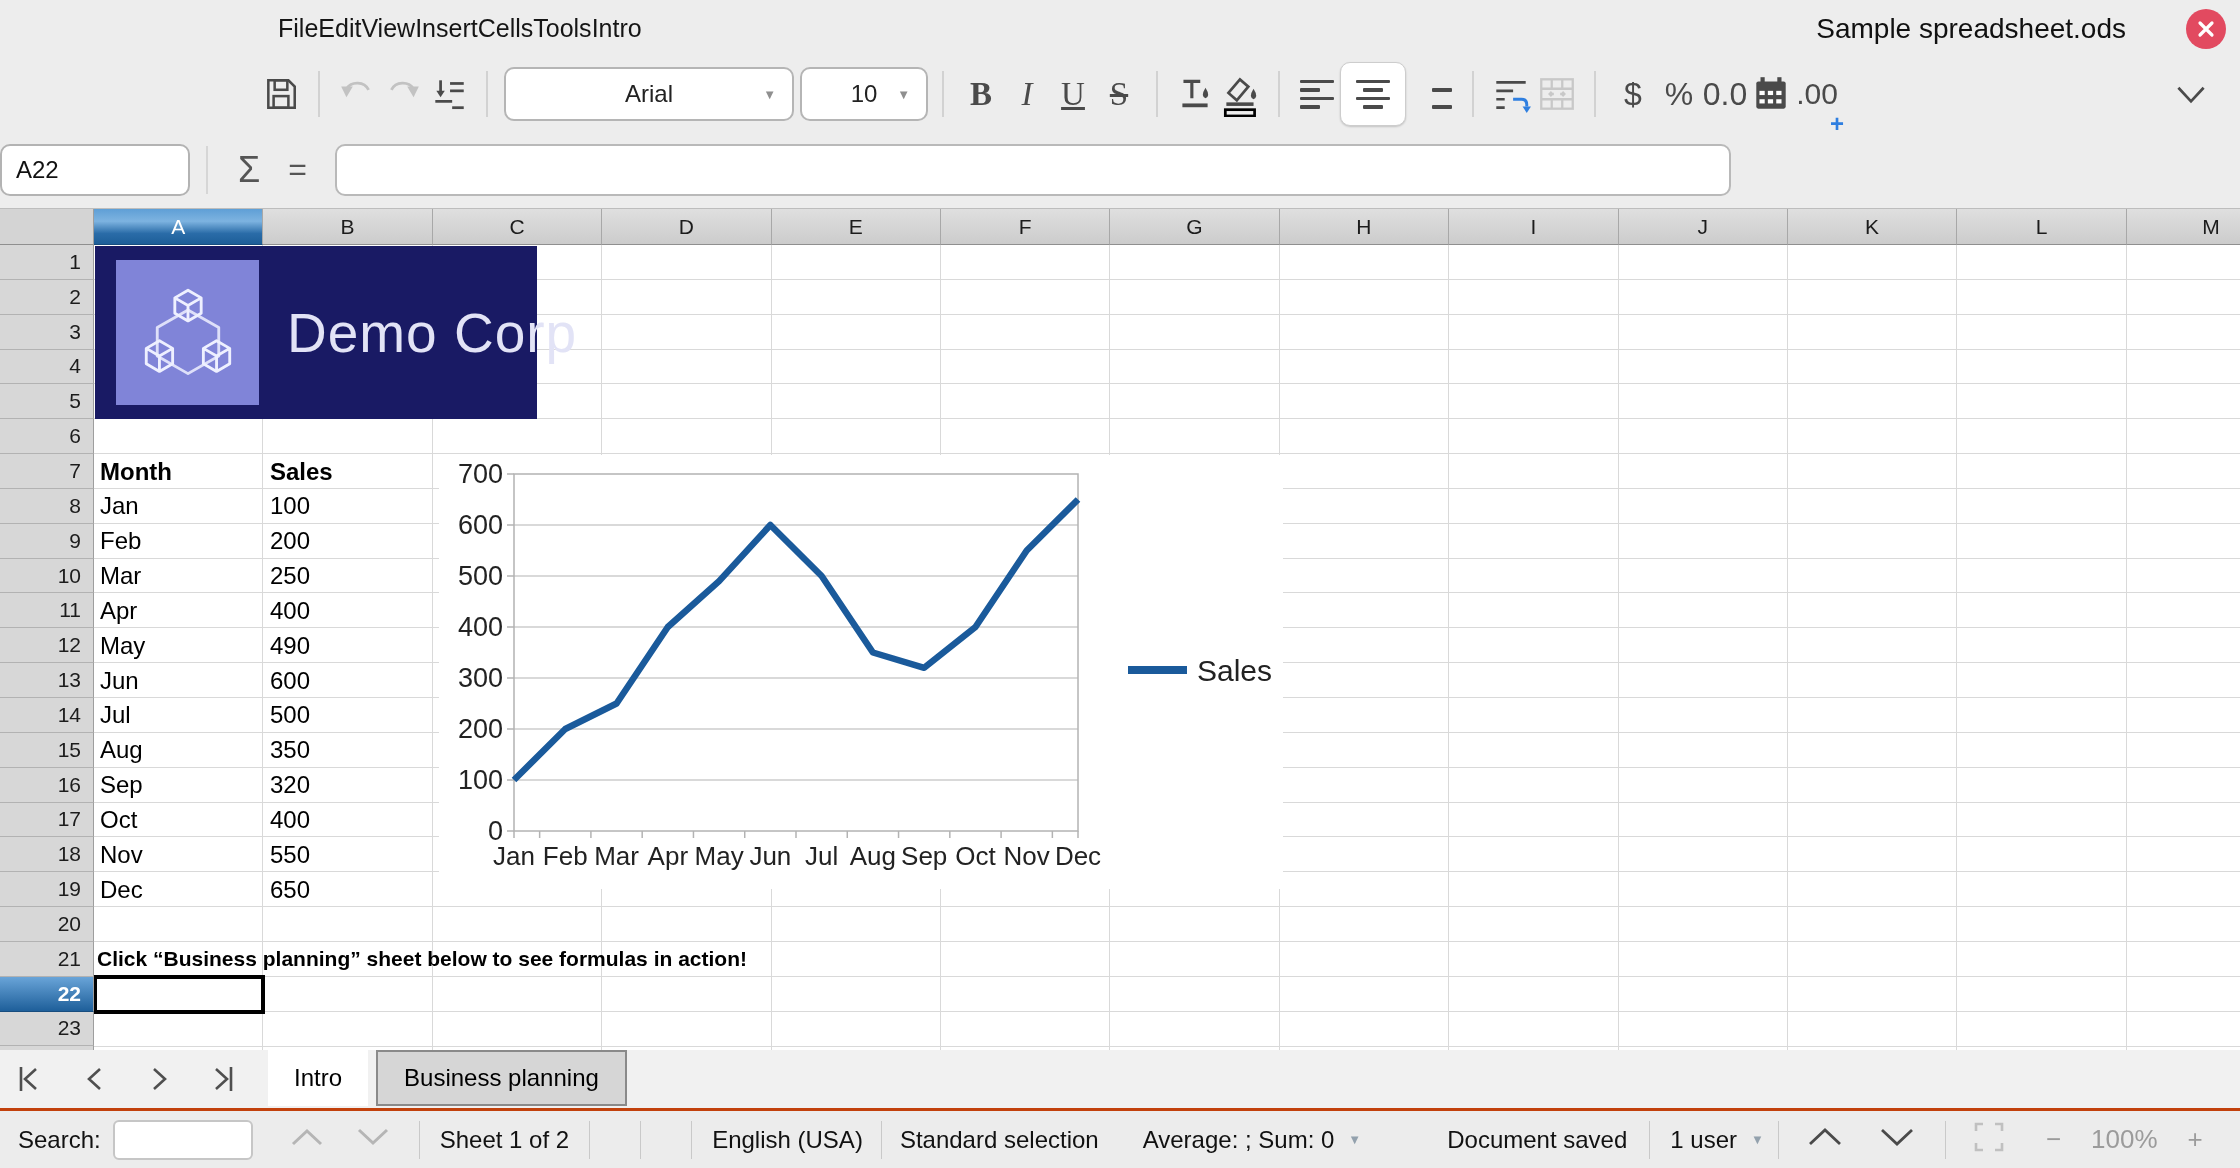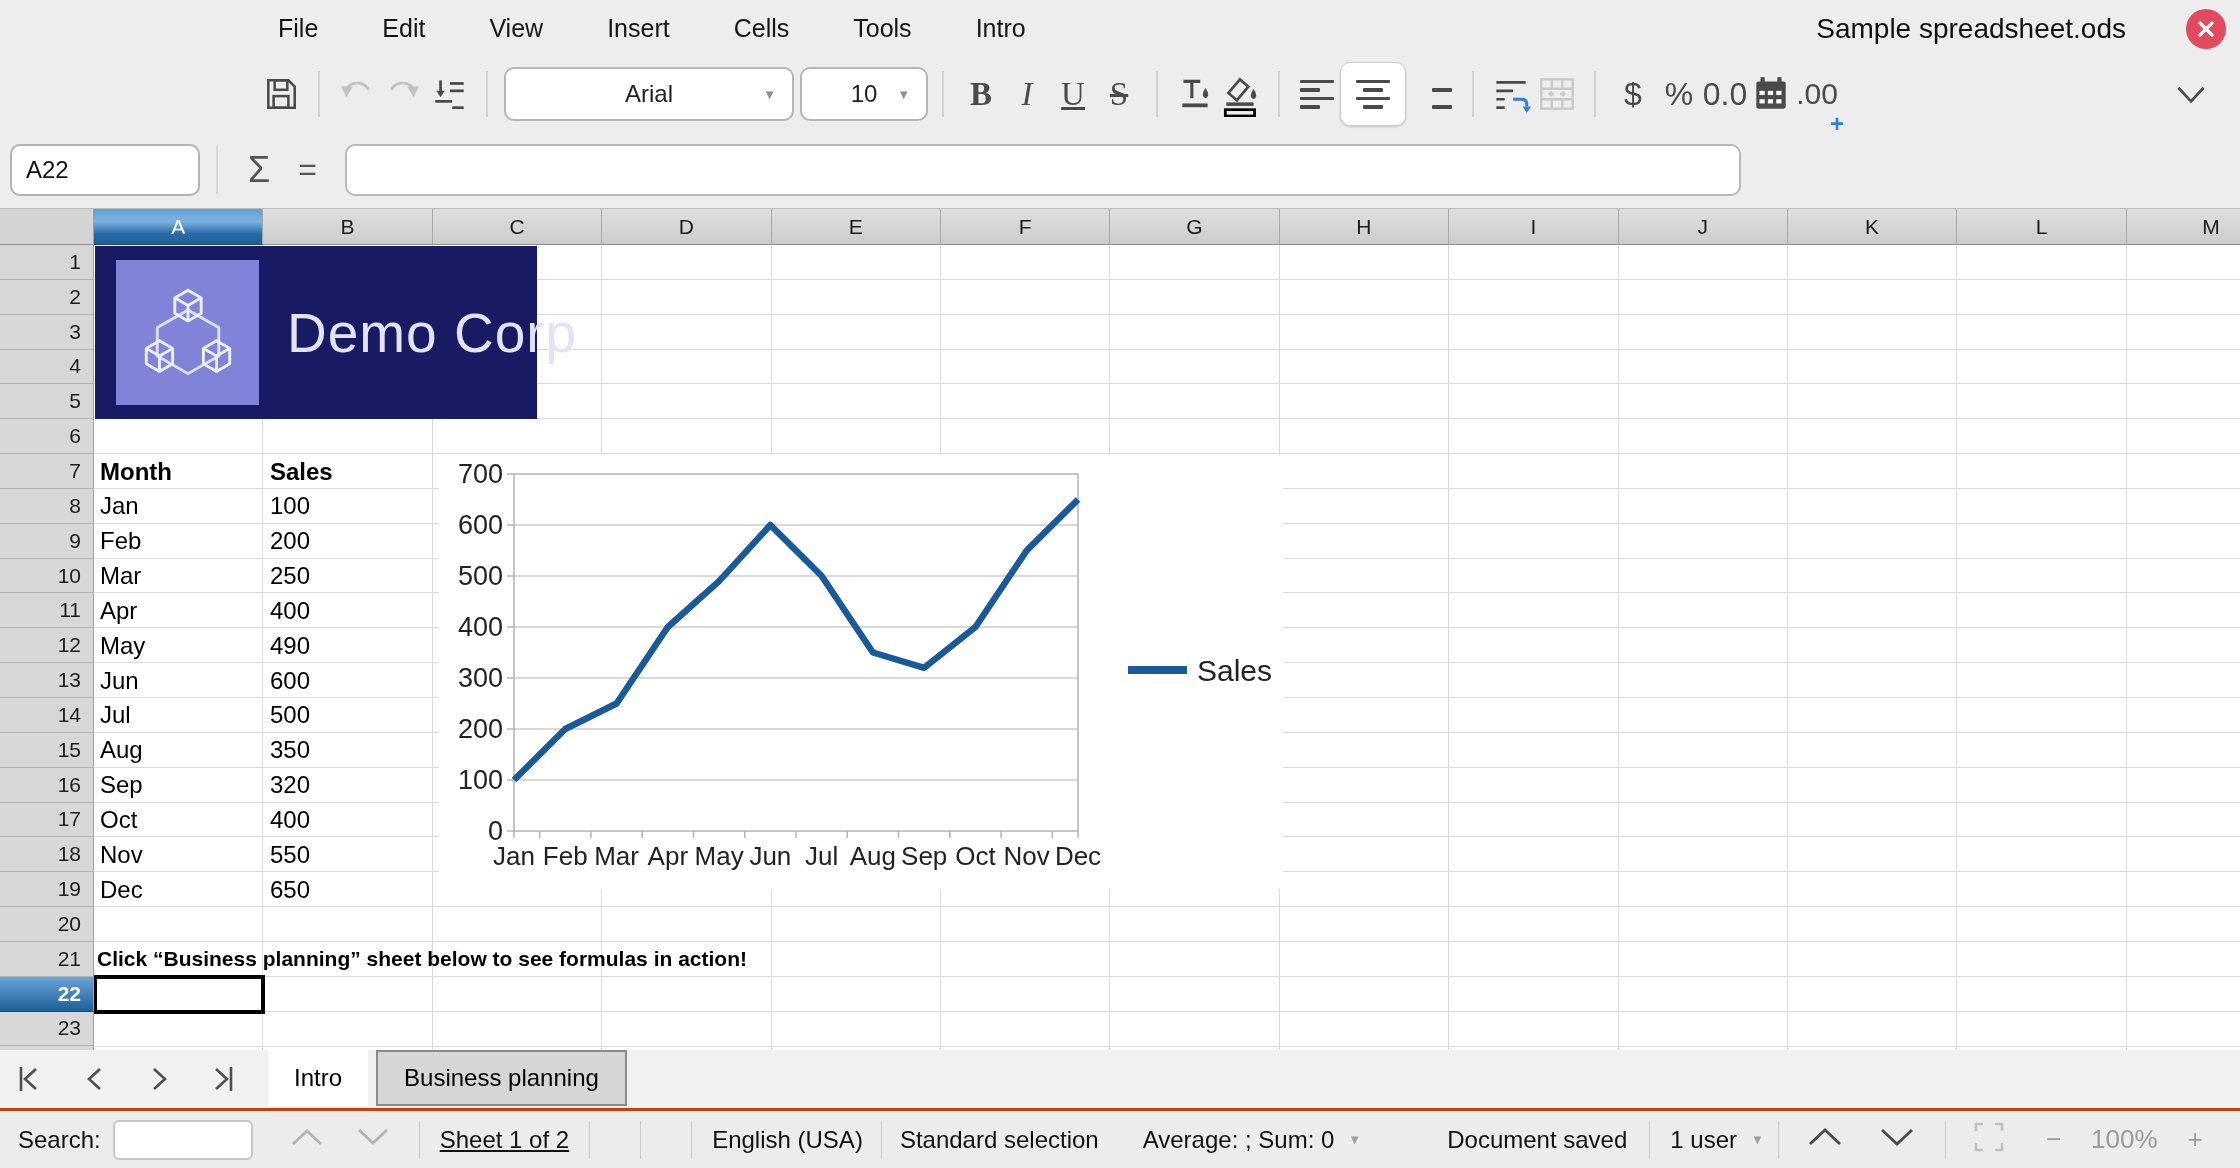--- a/index.html
+++ b/index.html
@@ -2,21 +2,21 @@
 <html><head>
 <meta charset="utf-8">
 <style>
   * { margin:0; padding:0; box-sizing:border-box; }
   html,body { width:2240px; height:1168px; overflow:hidden; }
   body { font-family:"Liberation Sans", sans-serif; background:#ededed; }
   .app { position:relative; width:2240px; height:1168px; }
 
   
   .menubar { height:57px; display:flex; align-items:center; background:#ededed; }
-  .menu-items { display:flex; gap:64px; margin-left:278px; }
+  .menu-items { display:flex; margin-left:278px; }
   .menu-item { font-size:25px; color:#151515; cursor:default; }
   .titlebox { margin-left:auto; display:flex; align-items:center; margin-right:14px;gap:32px; }
   .doc-title { font-size:28px; color:#111; }
   .close-btn { width:40px; height:40px; border-radius:50%; background:#e24a60; margin-left:28px;
                display:flex; align-items:center; justify-content:center; }
 
   
   .toolbar { height:74px; display:flex; align-items:center; padding-left:258px; color:#4a4a4a; }
   .tbtn { display:flex; align-items:center; justify-content:center; min-width:46px; height:60px; }
   .tsep { width:2px; height:46px; background:#d2d2d2; margin:0 14px; flex:none; }
@@ -39,21 +39,21 @@
   .alines.center span:nth-child(2), .alines.center span:nth-child(4) { width:60%; }
   .alines.right span { margin-left:auto; }
   .alines.right span:nth-child(2), .alines.right span:nth-child(4) { width:60%; }
   .active-btn { width:66px; height:64px; background:#fff; border:1px solid #cdcdcd; border-radius:10px;
                 display:flex; align-items:center; justify-content:center; box-shadow:0 1px 2px rgba(0,0,0,.18); }
   .adddec { position:relative; font-size:30px; color:#4a4a4a; }
   .adddec .plus { position:absolute; right:-4px; bottom:-14px; color:#2f7fe0; font-size:24px; font-weight:bold; }
   .more-chevron { margin-left:auto; margin-right:26px; }
 
   
-  .formulabar { height:77px; display:flex; align-items:center; padding-left:10px; background:#ededed; }
+  .formulabar { height:77px; display:flex; align-items:center; background:#ededed; }
   .namebox { width:190px; height:52px; border:2px solid #b3b3b3; border-radius:10px; background:#fff;
              font-size:24px; padding-left:14px; font-family:"Liberation Sans",sans-serif; color:#111; }
   .fsep { width:2px; height:48px; background:#d6d6d6; margin-left:16px; }
   .sigma { font-size:36px; color:#555; margin-left:30px; }
   .equals { font-size:32px; color:#555; margin-left:28px; }
   .formula-input { margin-left:28px; width:1396px; height:52px; border:2px solid #b9b9b9; border-radius:10px;
                    background:#fff; font-size:24px; padding-left:12px; }
 
   
   .grid { position:absolute; top:208px; left:0; width:2240px; height:842px; background:#fff; border-top:1px solid #bdbdbd; }
@@ -475,21 +475,21 @@
       <svg width="40" height="24" viewBox="0 0 40 24" fill="none" stroke="#b5b5b5" stroke-width="3">
         <path d="M6 19 L20 6 L34 19"></path>
       </svg>
     </span>
     <span style="margin-left:26px;">
       <svg width="40" height="24" viewBox="0 0 40 24" fill="none" stroke="#b5b5b5" stroke-width="3">
         <path d="M6 5 L20 18 L34 5"></path>
       </svg>
     </span>
     <span class="ssep" style="margin-left:26px;"></span>
-    <span style="margin-left:20px;text-decoration:underline;">Sheet 1 of 2</span>
+    <span style="margin-left:20px;">Sheet 1 of 2</span>
     <span class="ssep" style="margin-left:20px;"></span>
     <span class="slot"></span>
     <span class="ssep"></span>
     <span class="slot"></span>
     <span class="ssep"></span>
     <span style="margin-left:20px;">English (USA)</span>
     <span class="ssep" style="margin-left:18px;"></span>
     <span style="margin-left:18px;">Standard selection</span>
     <span style="margin-left:44px;">Average: ; Sum: 0</span>
     <span class="tri">▼</span>

